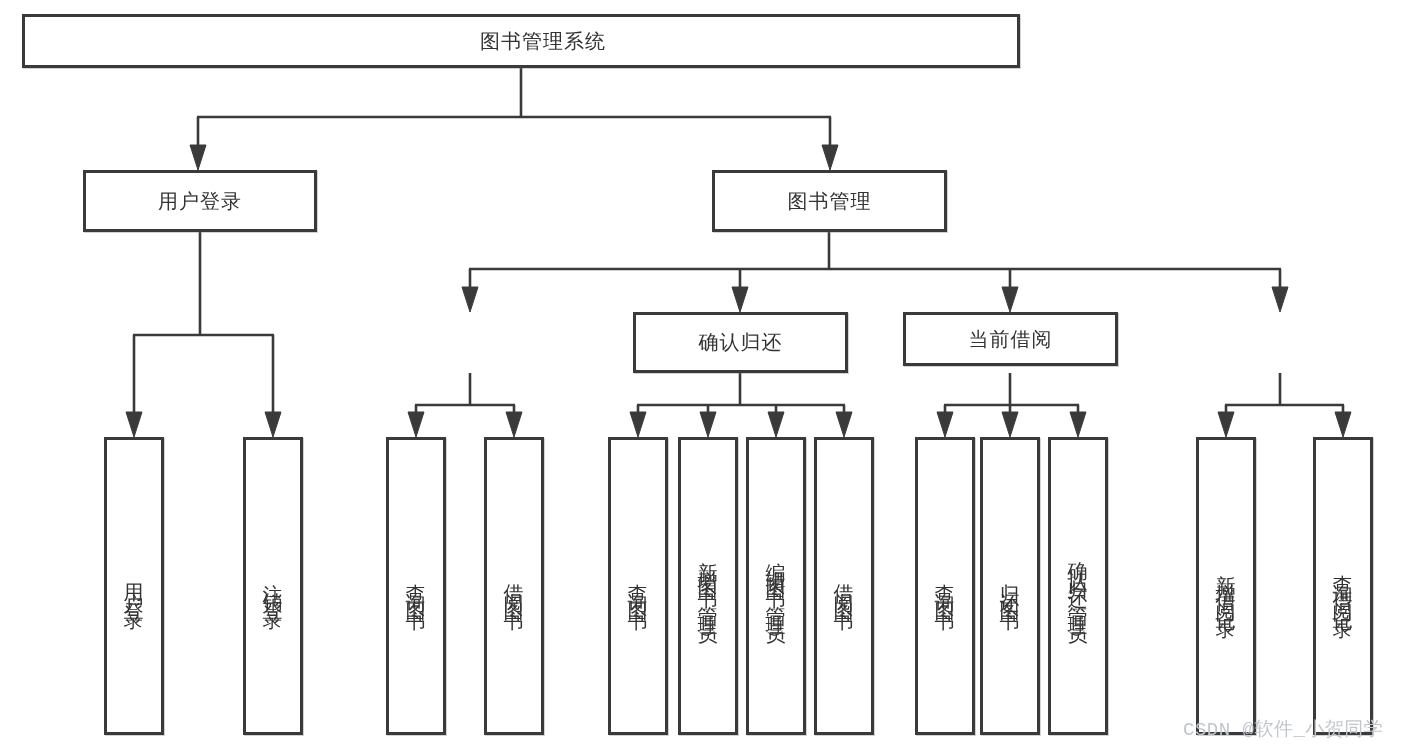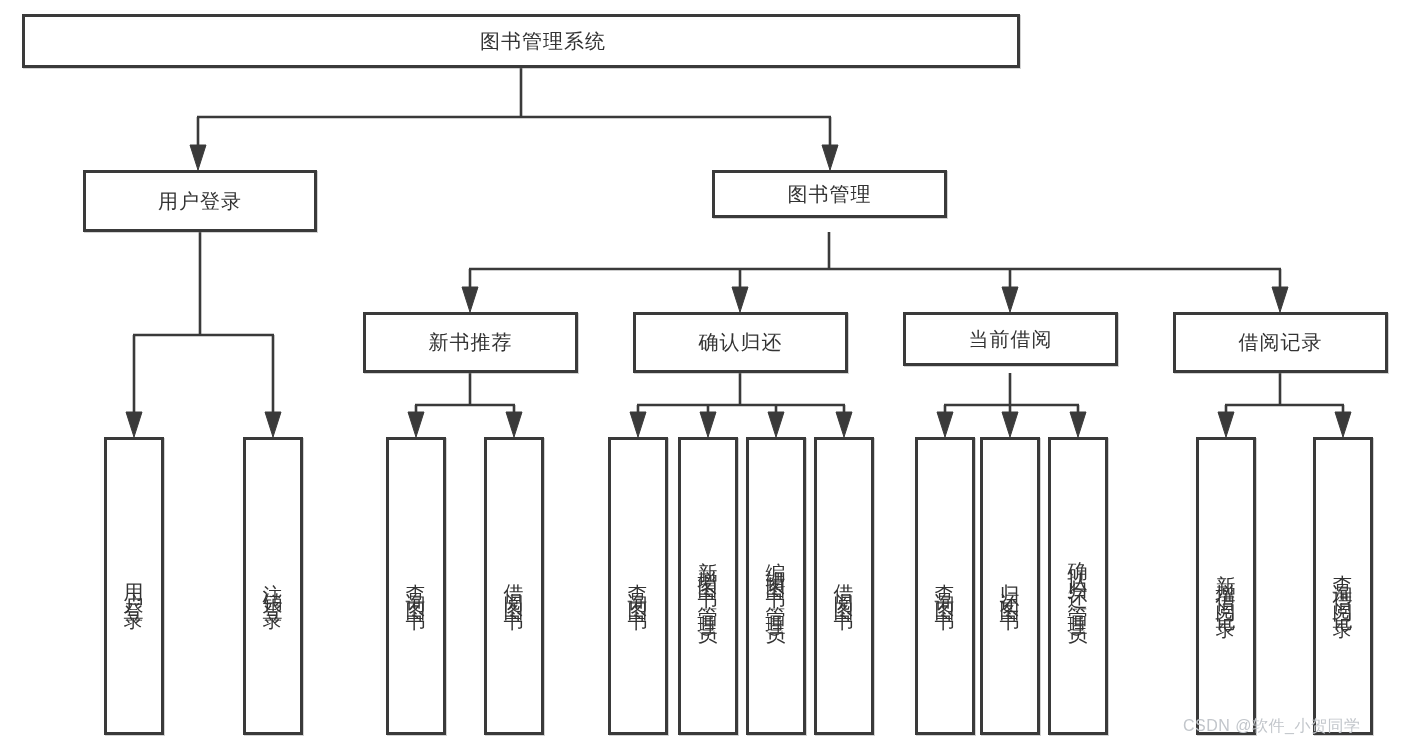--- a/index.html
+++ b/index.html
@@ -51,25 +51,26 @@
     text-orientation: mixed;
     letter-spacing: 9px;
     font-size: 20px;
     line-height: 1;
     white-space: nowrap;
   }
   .watermark {
     position: absolute;
     left: 1183px;
     top: 716px;
-    font-size: 16px;
+    font-size: 19px;
     color: var(--watermark);
     letter-spacing: 0.5px;
     z-index: 5;
     white-space: nowrap;
+    font-family: Liberation Mono, monospace;
   }
 </style>
 </head>
 <body>
 
 <div class="stage">
 
   <svg class="connectors" viewBox="0 0 1405 747" xmlns="http://www.w3.org/2000/svg">
 
     <line x1="521" y1="68" x2="521" y2="118"></line>
@@ -128,26 +129,24 @@
     <line x1="1225" y1="405" x2="1344" y2="405"></line>
     <line x1="1226" y1="405" x2="1226" y2="418"></line>
     <polygon points="1218,412 1234,412 1226,437"></polygon>
     <line x1="1343" y1="405" x2="1343" y2="418"></line>
     <polygon points="1335,412 1351,412 1343,437"></polygon>
   </svg>
 
   <div class="node" style="left:22px; top:14px; width:998px; height:54px;padding-left:44px;">图书管理系统</div>
 
   <div class="node" style="left:83px; top:170px; width:234px; height:62px;">用户登录</div>
-  <div class="node" style="left:712px; top:170px; width:235px; height:48px;">图书管理</div>
+  <div class="node" style="left:712px; top:170px; width:235px; height:62px;">图书管理</div>
 
-  <div class="node" style="left:363px; top:312px; width:215px; height:61px;">新书推荐</div>
   <div class="node" style="left:633px; top:312px; width:215px; height:61px;">确认归还</div>
   <div class="node" style="left:903px; top:312px; width:215px; height:54px;">当前借阅</div>
-  <div class="node" style="left:1173px; top:312px; width:215px; height:61px;">借阅记录</div>
 
   <div class="node leaf" style="left:104px; top:437px; width:60px; height:298px;">
     <span>用户登录</span>
   </div>
   <div class="node leaf" style="left:243px; top:437px; width:60px; height:298px;">
     <span>注销登录</span>
   </div>
 
   <div class="node leaf" style="left:386px; top:437px; width:60px; height:298px;">
     <span>查询图书</span>

